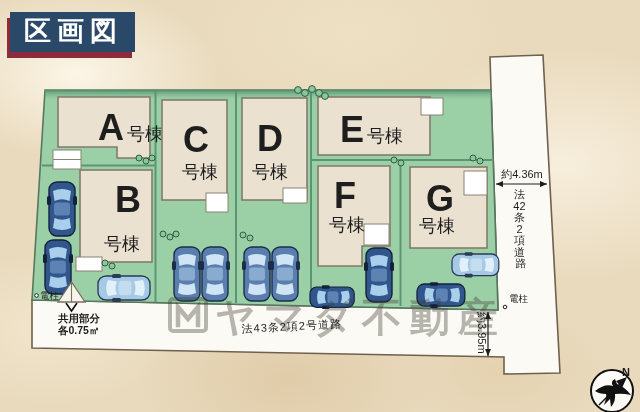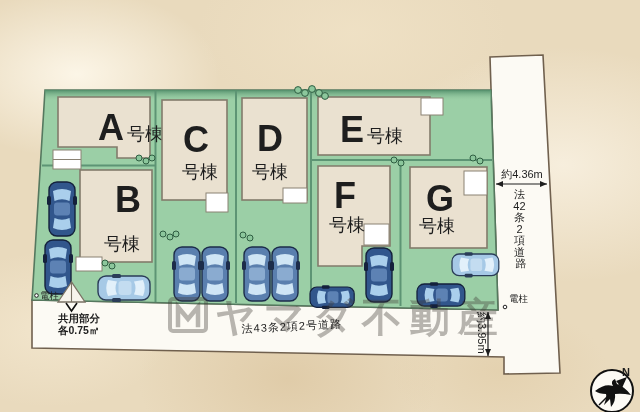--- a/index.html
+++ b/index.html
@@ -38,20 +38,23 @@
   .car-steel { --body:#5a7fae; --glass:#cfe5f5; --roof:#8aabd0; --trim:#1c2c4a; }
   .car-light { --body:#a6c9e6; --glass:#e2f0fa; --roof:#c3dcf0; --trim:#2a3c58; }
   .wm{opacity:0.36;}
   .wm text{fill:#3f3a35;font-weight:bold;}
 </style>
 </head>
 <body>
 
 <div class="stage">
 
+  <div class="title-box">
+    <span>区画図</span>
+  </div>
 
   <svg width="640" height="412" viewBox="0 0 640 412">
     <defs>
       <linearGradient id="gtop" x1="0" y1="0" x2="0" y2="1">
         <stop offset="0" stop-color="#54906c"></stop>
         <stop offset="1" stop-color="#9bcfa6" stop-opacity="0"></stop>
       </linearGradient>
       <g id="carv">
         <rect x="0" y="2" width="26" height="54" rx="8" fill="var(--body)" stroke="var(--trim)" stroke-width="1.4"></rect>
         <rect x="-2" y="16" width="4" height="9" rx="1.5" fill="var(--trim)"></rect>

